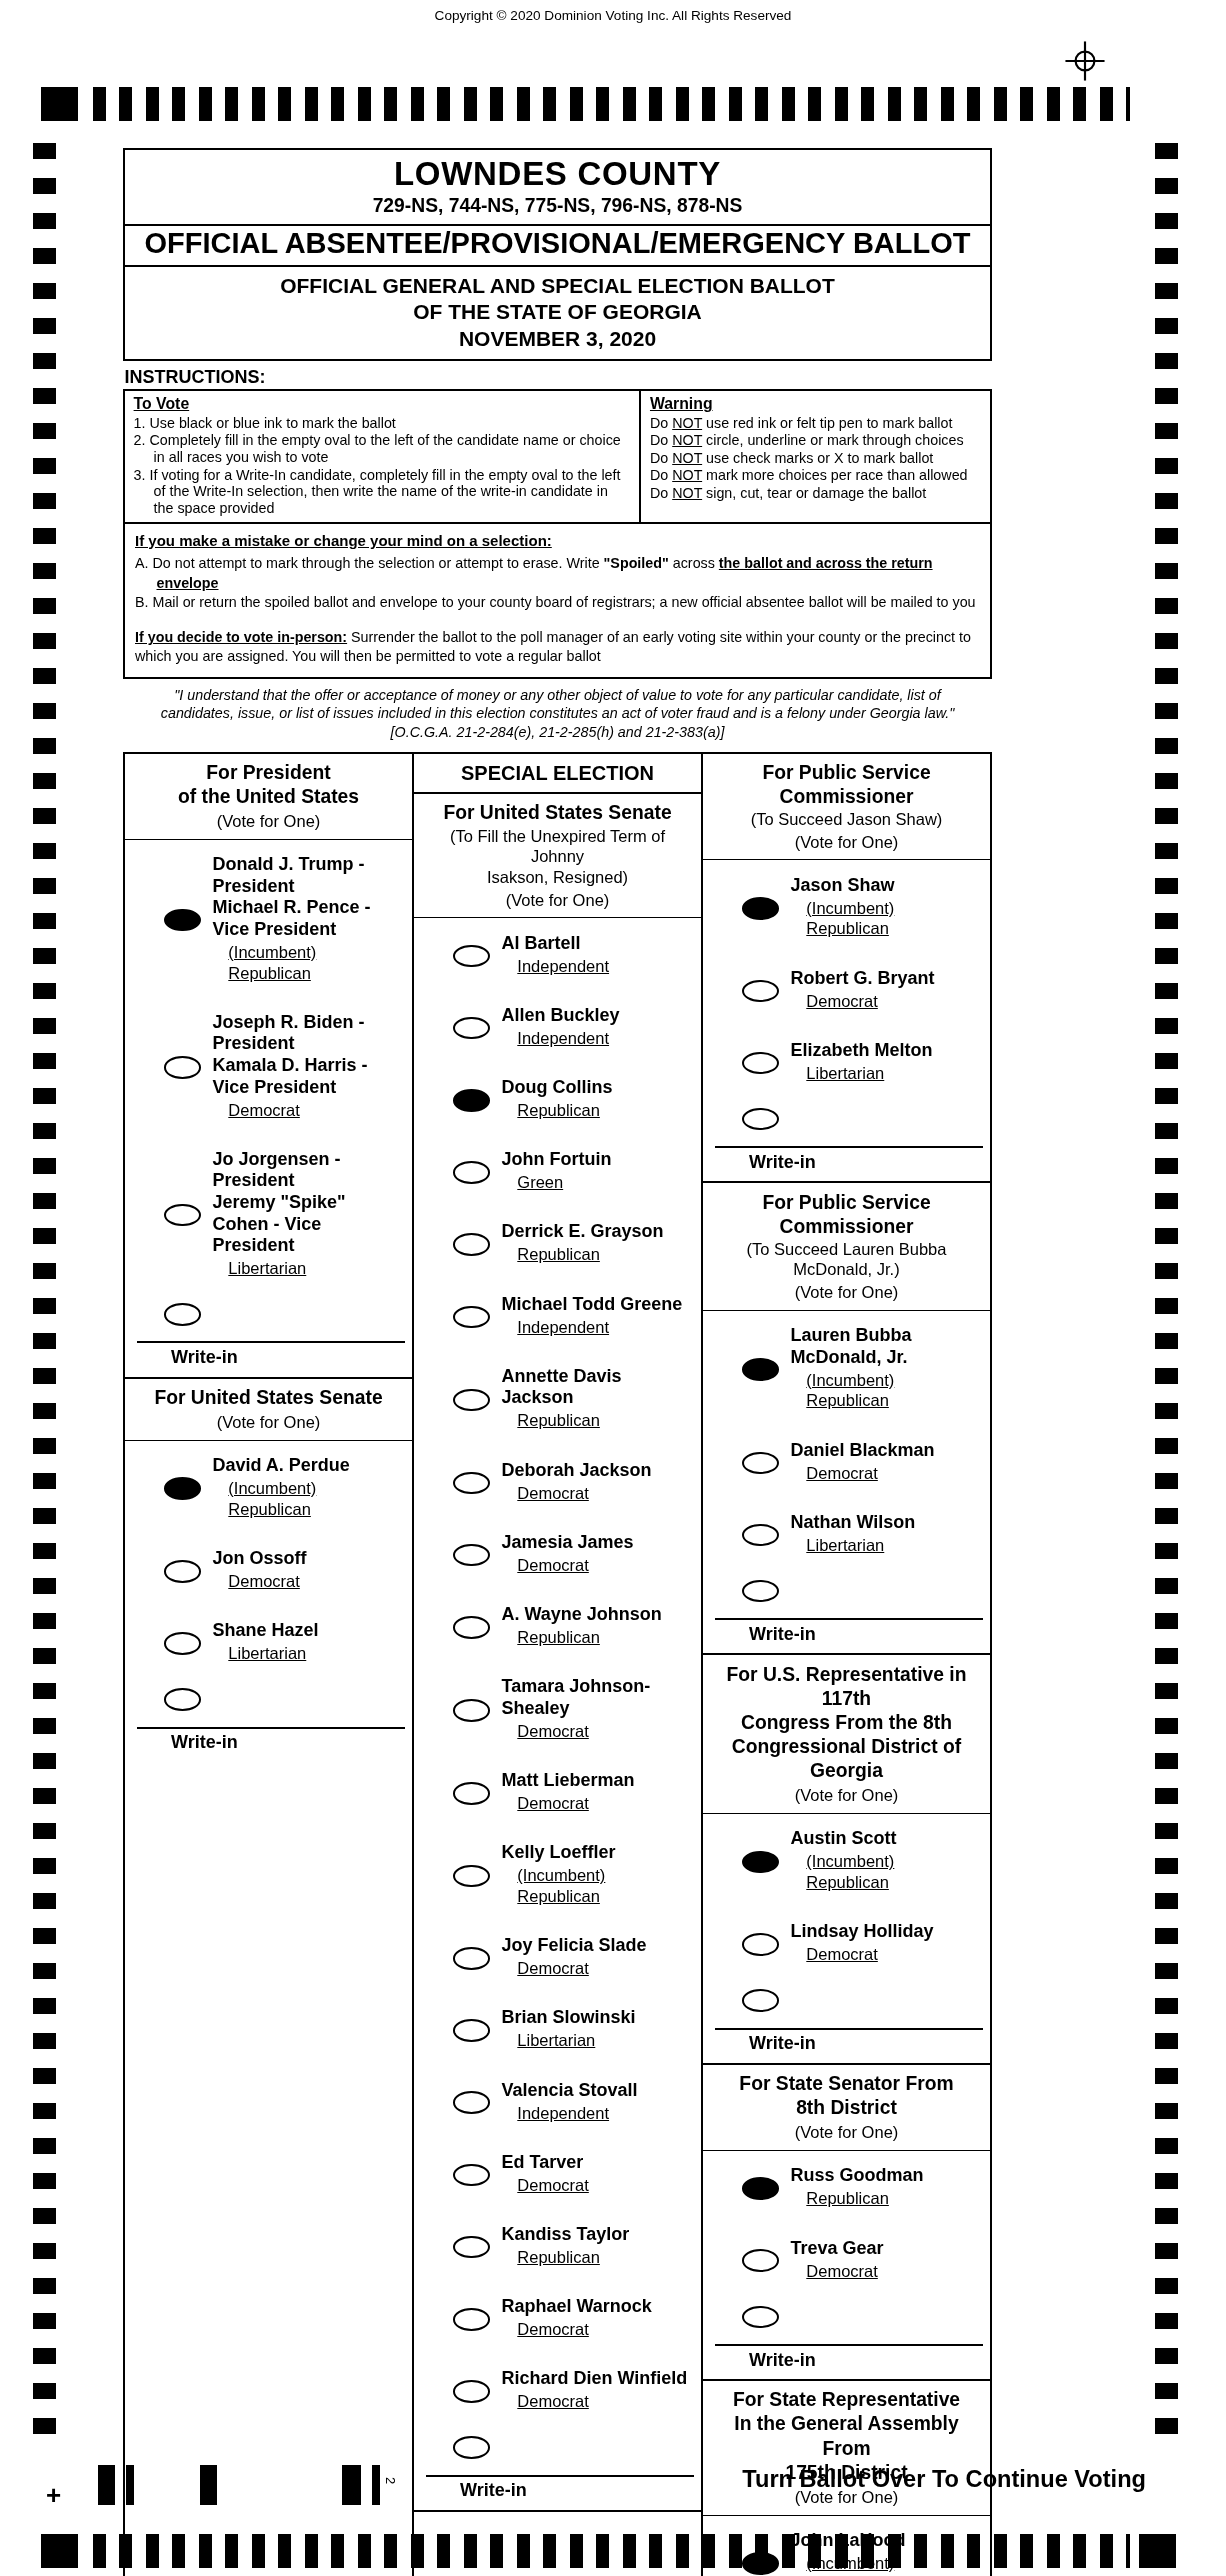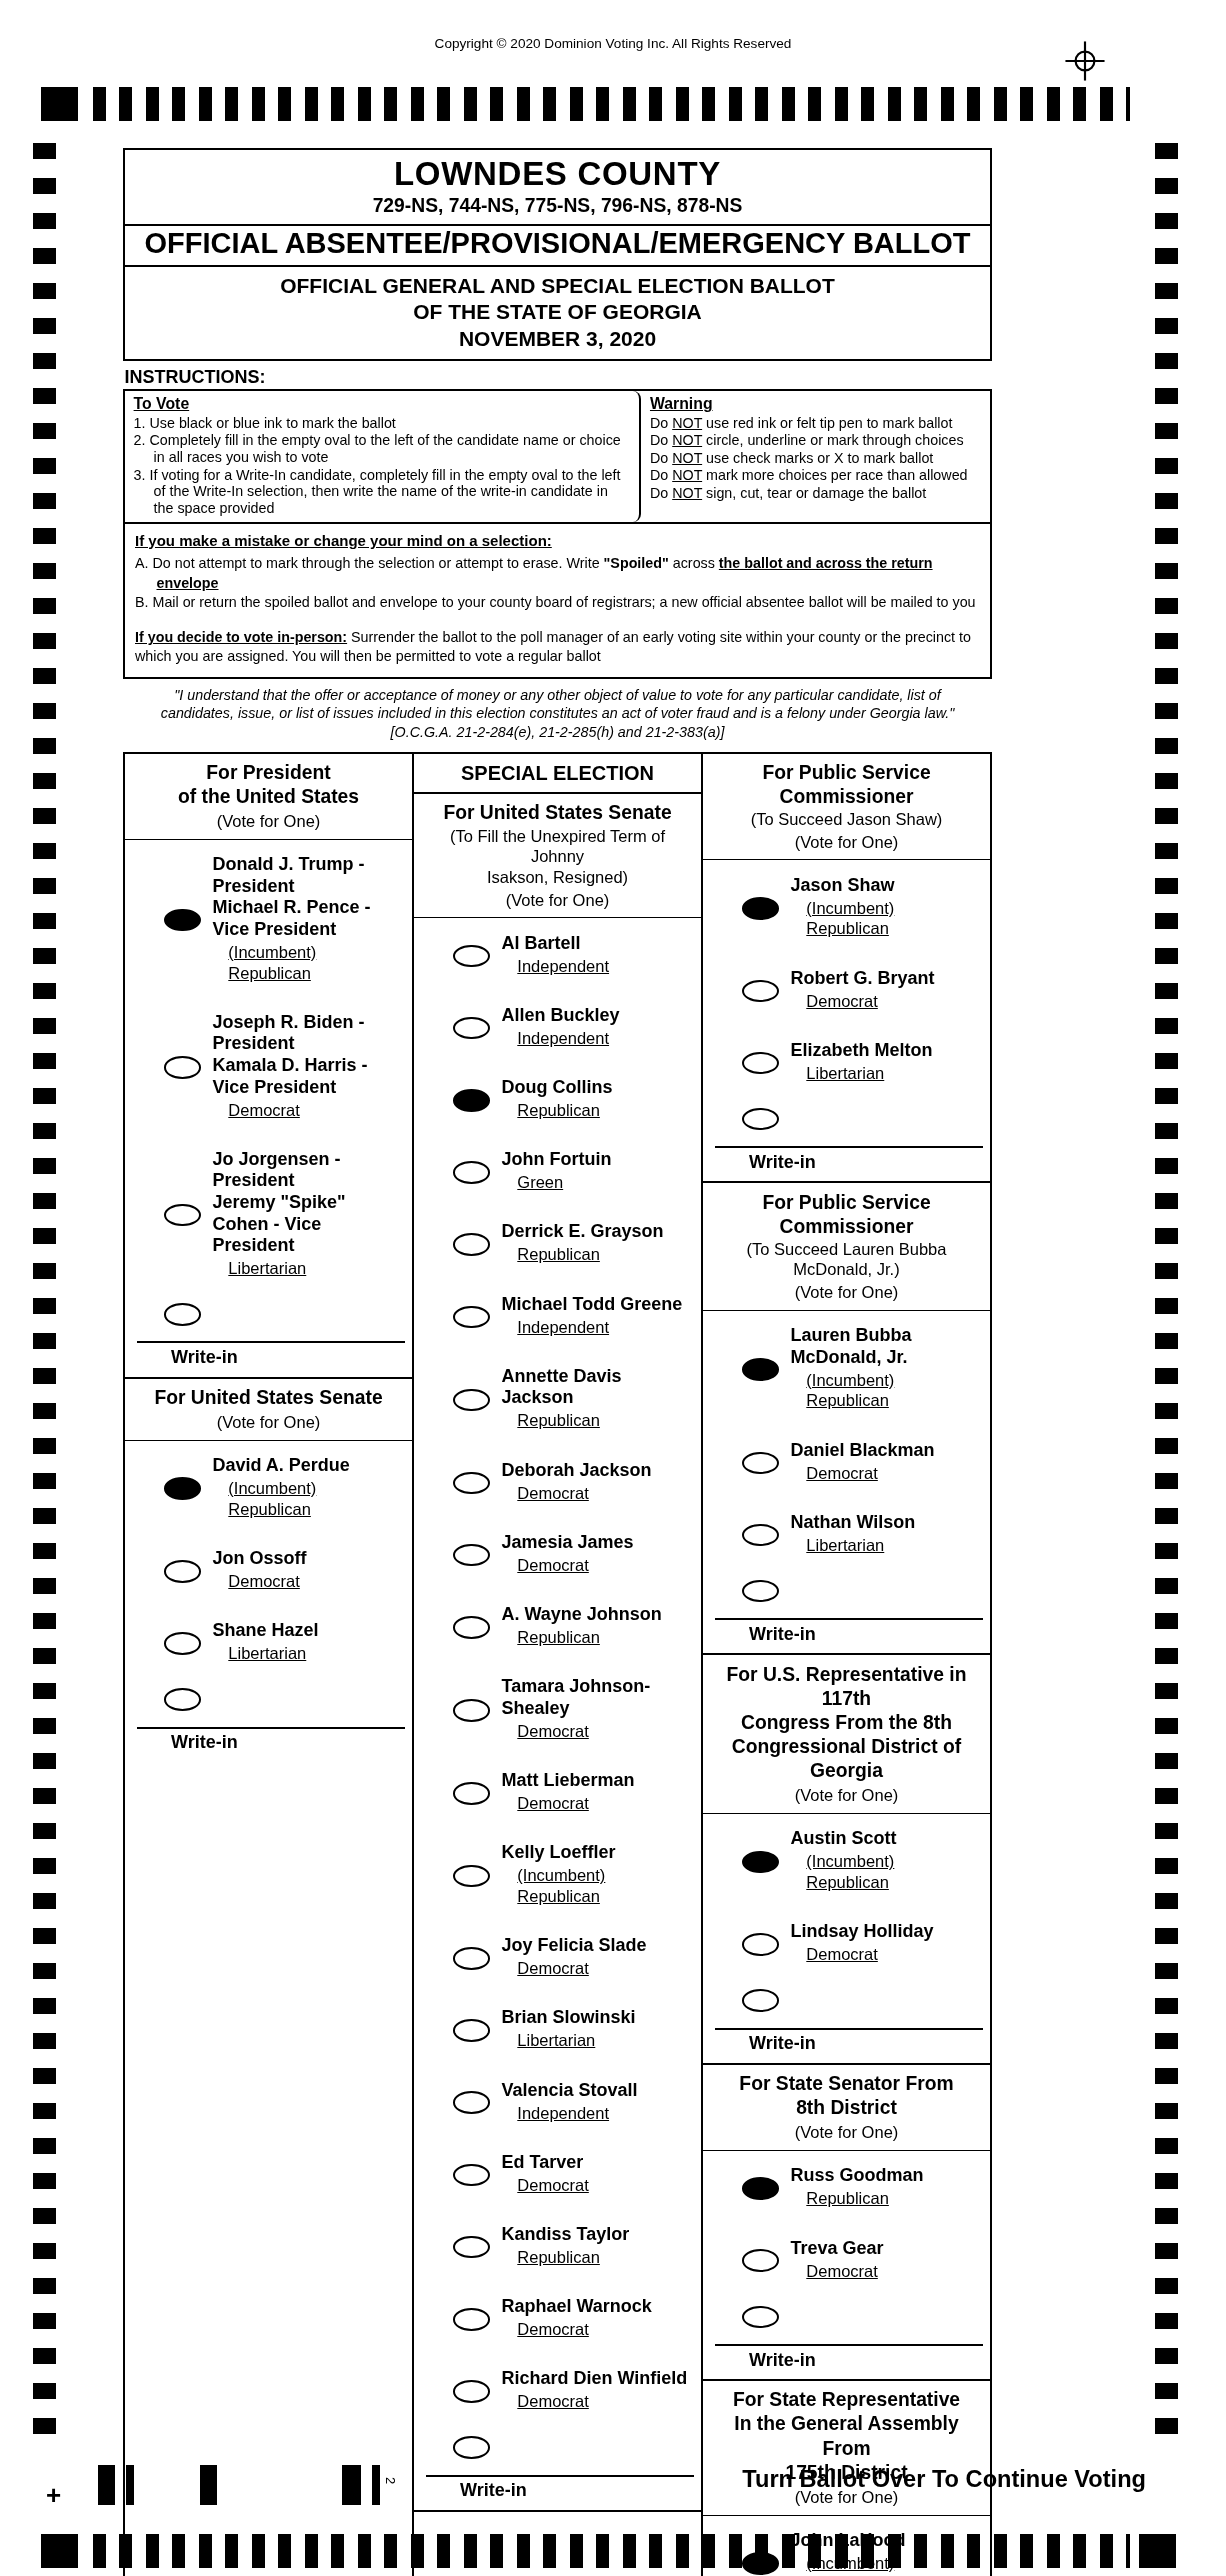--- a/index.html
+++ b/index.html
@@ -2,21 +2,21 @@
 <html style="font-size:11.5px"><head>
 <meta charset="utf-8">
 <style>
   html,body { margin:0; padding:0; background:#e8e8e8; }
   .page {
     position:relative; width:1226px; height:2576px; background:#ffffff;
     font-family:"Liberation Sans","DejaVu Sans",sans-serif; color:#000; overflow:hidden;
   }
 
   
-  .copyright { position:absolute; top:36px; left:0; width:100%; text-align:center; font-size:13.6px; }
+  .copyright { position:absolute; top:8px; left:0; width:100%; text-align:center; font-size:13.6px; }
   .crosshair { position:absolute; left:1064px; top:40px; width:42px; height:42px; }
   .crosshair line, .crosshair circle { stroke:#000; stroke-width:3; fill:none; }
   .corner { position:absolute; background:#000; }
   #corner-tl { left:41px;  top:87px;  width:37px; height:34px; }
   #corner-bl { left:41px;  top:2534px; width:37px; height:34px; }
   #corner-br { left:1139px;top:2534px; width:37px; height:34px; }
   .timing { position:absolute; }
   .timing-top    { left:93px; top:87px;  width:1037px; height:34px;
                    background:repeating-linear-gradient(90deg,#000 0 13px,transparent 13px 26.5px); }
   .timing-bottom { left:93px; top:2534px; width:1037px; height:34px;
@@ -33,21 +33,21 @@
   .county-name { font-size:33px; font-weight:bold; letter-spacing:0.7px; line-height:1.05; }
   .precincts { font-size:19.3px; font-weight:bold; margin-top:2.9px; }
   .type-box { margin-top:-2.1px; text-align:center; padding:1px 0 5px; font-size:29px; font-weight:bold; }
   .election-box { margin-top:-2.1px; text-align:center; padding:6.4px 0 7.2px; }
   .election-line { font-size:21px; font-weight:bold; line-height:1.25; }
 
   
   .instructions-label { font-size:18px; font-weight:bold; margin:5.7px 0 1.4px 1.4px; }
   .instructions-box { border:2.1px solid #000; }
   .inst-top { display:flex; border-bottom:2.1px solid #000; }
-  .to-vote-cell { width:60%; border-right:2.1px solid #000; padding:4.3px 8.6px 5.7px;border-radius:8px; }
+  .to-vote-cell { width:60%; border-right:2.1px solid #000; padding:4.3px 8.6px 5.7px; }
   .warning-cell { width:40%; padding:4.3px 8.6px 5.7px; }
   .cell-title { font-weight:bold; text-decoration:underline; font-size:15.8px; line-height:1.2; }
   .inst-item { font-size:14.3px; line-height:1.17; padding-left:20px; text-indent:-20px; margin-top:0.7px; }
   #to-vote-list .inst-item:first-child { font-weight:normal; }
   .mistake-section { padding:7.2px 10px 10px; }
   .mistake-title { font-weight:bold; text-decoration:underline; font-size:15px; margin-bottom:5.7px; }
   .mistake-item { font-size:14.3px; line-height:1.35; padding-left:21.5px; text-indent:-21.5px; }
   .b { font-weight:bold; } .u { text-decoration:underline; }
   .in-person { margin-top:15.8px; font-size:14.3px; line-height:1.35; }
   .fraud-notice { text-align:center; font-style:italic; font-size:14.3px; line-height:1.3; margin:7.2px 13px 0; }

